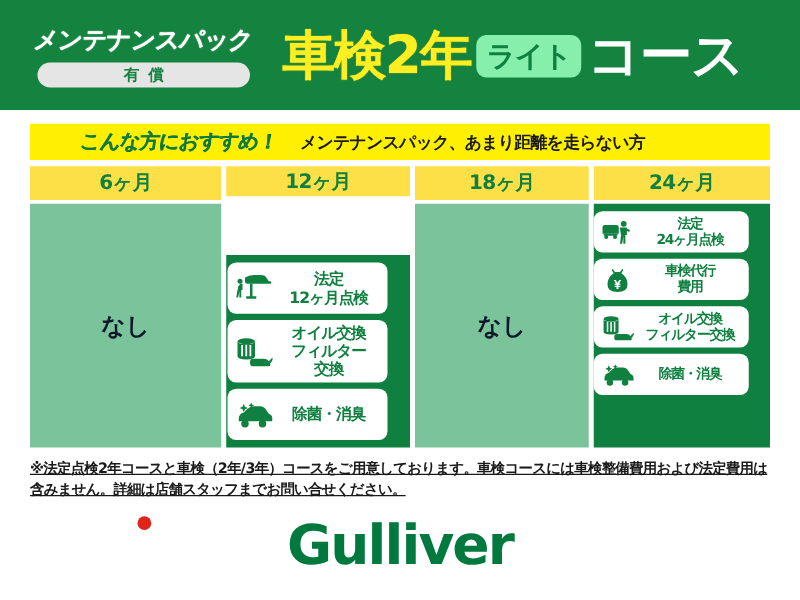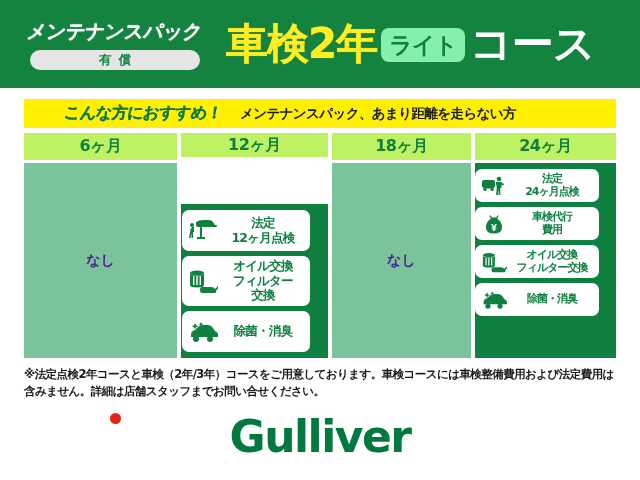--- a/index.html
+++ b/index.html
@@ -82,33 +82,33 @@
   }
   .col{
     display:flex;flex-direction:column;
   }
   .col-6{width:154px;}
   .col-12{width:148px;gap:44px;}
   .col-18{width:140px;}
   .col-24{width:142px;}
 
   .col-head{
-    height:27px;background:#bef264;
+    height:27px;background:#fde047;
     display:flex;align-items:center;justify-content:center;
     color:#0f8040;font-weight:bold;font-size:16px;letter-spacing:-0.5px;
   }
   .col-body{
     flex:1;margin-top:3px;
   }
   .body-none{
     background:#7bc49b;height:100%;
     display:flex;align-items:center;justify-content:center;
   }
   .none-text{
-    color:#4c1d95;font-weight:bold;font-size:14px;letter-spacing:0px;
+    color:#0f172a;font-weight:bold;font-size:19px;letter-spacing:0px;
   }
   .body-items{
     background:#0f8040;height:100%;
     display:flex;flex-direction:column;align-items:center;
     padding:6px 16px 6px 0;box-sizing:border-box;
   }
   .item{
     background:#ffffff;border-radius:7px;
     width:128px;
     display:flex;align-items:center;
@@ -132,21 +132,21 @@
 
   
   .col-12 .item{min-height:41px;}
   .col-12 .item.tall{min-height:50px;}
   .col-24 .item{min-height:33px;}
 
   
   .footnote{
     position:absolute;left:24px;top:366px;width:596px;
     color:#1a1a1a;font-weight:bold;font-size:11.5px;
-    line-height:1.45;letter-spacing:-0.55px;
+    line-height:1.45;letter-spacing:-0.55px;text-decoration:underline;
   }
 
   
   .logo{
     position:absolute;left:0;top:412px;width:640px;height:50px;
     display:flex;align-items:center;justify-content:center;
   }
   .logo-text{
     position:relative;
     color:#00793f;

